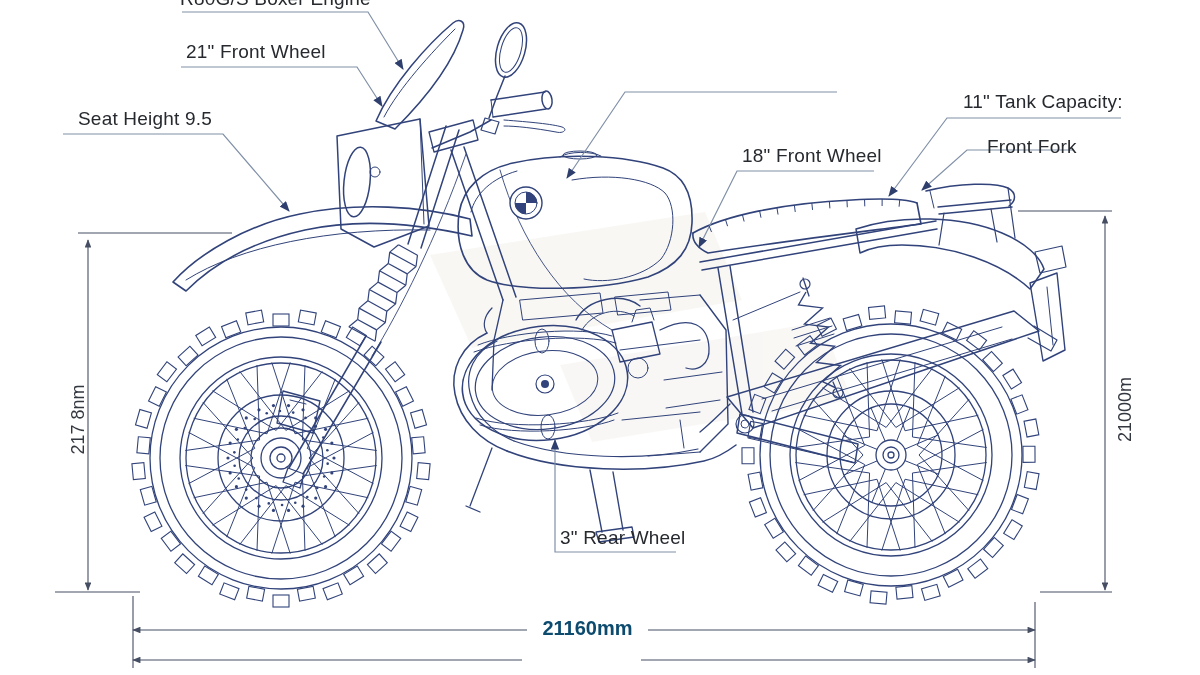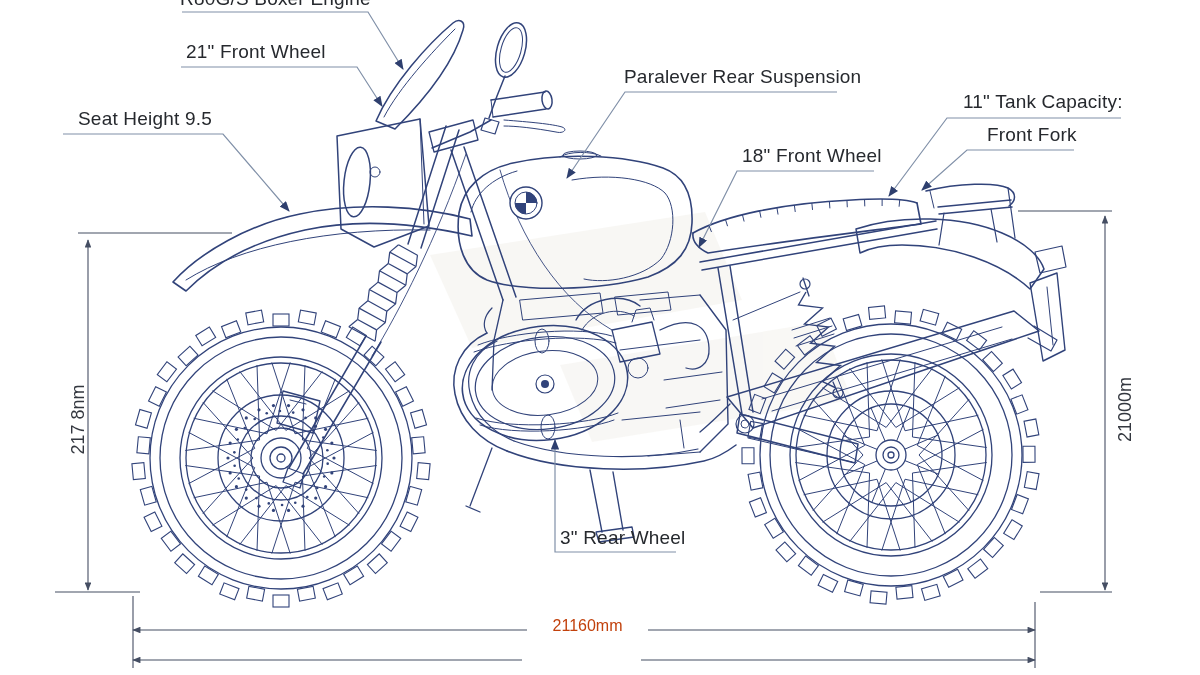--- a/index.html
+++ b/index.html
@@ -2,30 +2,30 @@
 <html><head>
 <meta charset="utf-8">
 <style>
   html,body{margin:0;padding:0;background:#ffffff;}
   body{width:1200px;height:675px;overflow:hidden;position:relative;
        font-family:"Liberation Sans",sans-serif;}
   .stage{position:absolute;left:0;top:0;width:1200px;height:675px;}
   svg{position:absolute;left:0;top:0;}
   .lbl{position:absolute;color:#26292e;font-size:19px;letter-spacing:.2px;
        white-space:nowrap;line-height:23px;}
-  .dim{position:absolute;color:#c2410c;font-size:16px;white-space:nowrap;}
+  .dim{position:absolute;color:#0c4a6e;font-size:20px;white-space:nowrap;font-weight:bold;}
   .dimv{position:absolute;color:#33373f;font-size:18px;width:110px;text-align:center;
         transform:rotate(-90deg);transform-origin:center;white-space:nowrap;}
   #lbl-engine{left:180px;top:-13px;}
   #lbl-fw21{left:186px;top:40px;}
   #lbl-seath{left:78px;top:107px;}
   #lbl-para{left:624px;top:65px;}
   #lbl-fw18{left:742px;top:144px;}
   #lbl-tank{left:963px;top:90px;}
-  #lbl-fork{left:987px;top:123px;text-align:right;}
+  #lbl-fork{left:987px;top:135px;text-align:right;}
   #lbl-rw3{left:560px;top:526px;}
   #dim-left{left:23px;top:409px;}
   #dim-right{left:1070px;top:399px;}
   #dim-b1{left:500px;top:617px;width:175px;text-align:center;}
   #dim-b2{left:494px;top:647px;width:175px;text-align:center;}
 </style>
 </head>
 <body>
 
 <div class="stage">
@@ -494,21 +494,20 @@
       <line x1="829.3704223632812" y1="201.37435913085938" x2="829.9049127609422" y2="208.35392358824555" stroke="#31437a" stroke-width="1"></line>
       <line x1="846.94677734375" y1="200.24429321289062" x2="847.3033084292821" y2="207.2352077156613" stroke="#31437a" stroke-width="1"></line>
       <line x1="864.536865234375" y1="199.3492889404297" x2="864.811484151057" y2="206.34390004117006" stroke="#31437a" stroke-width="1"></line>
       <line x1="882.1450805664062" y1="199.0041961669922" x2="882.0989389907373" y2="206.00404409069702" stroke="#31437a" stroke-width="1"></line>
       <line x1="899.7376708984375" y1="199.73916625976562" x2="899.0901889471006" y2="206.7091567276711" stroke="#31437a" stroke-width="1"></line>
     </svg>
 
 <div id="lbl-engine" class="lbl">R80G/S Boxer Engine</div>
 <div id="lbl-fw21" class="lbl">21" Front Wheel</div>
 <div id="lbl-seath" class="lbl">Seat Height 9.5</div>
-<div id="lbl-para" class="lbl">Paralever Rear Suspension</div>
 <div id="lbl-fw18" class="lbl">18" Front Wheel</div>
 <div id="lbl-tank" class="lbl">11" Tank Capacity:</div>
 <div id="lbl-fork" class="lbl">Front Fork</div>
 <div id="lbl-rw3" class="lbl">3" Rear Wheel</div>
 
 <div id="dim-left" class="dimv">217 8nm</div>
 <div id="dim-right" class="dimv">21000m</div>
 <div id="dim-b1" class="dim">21160mm</div>
 
 </div>

